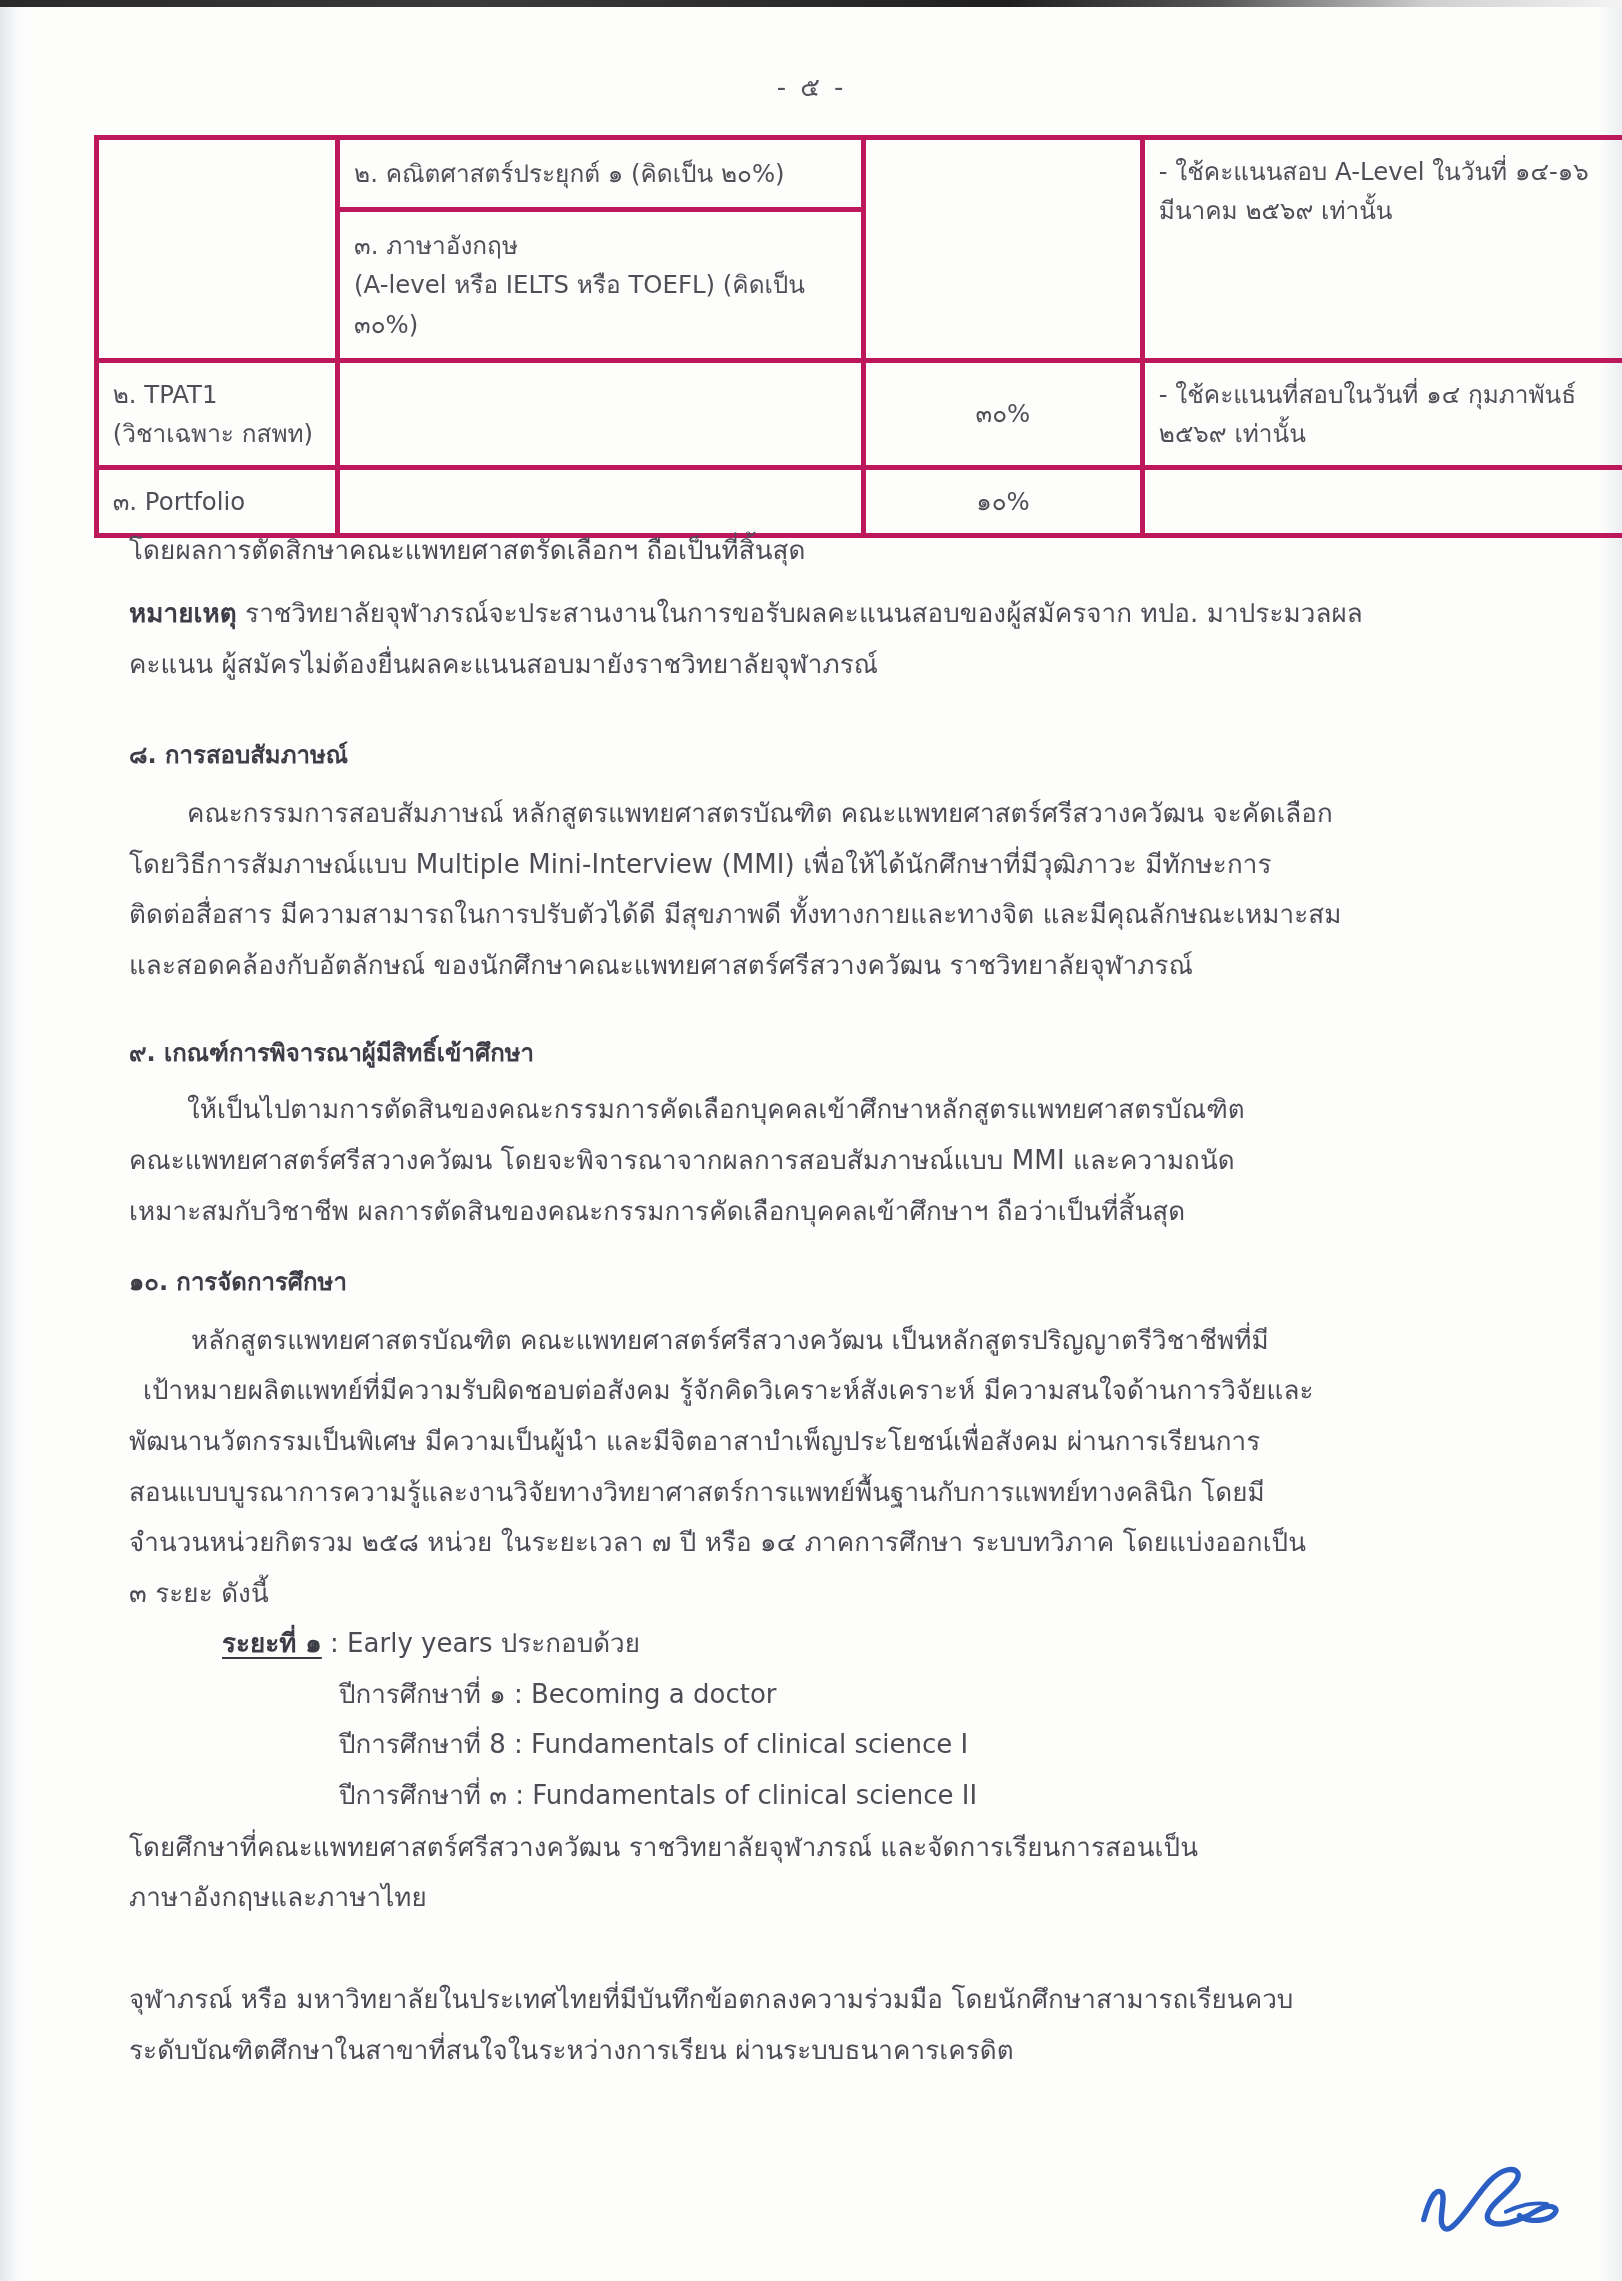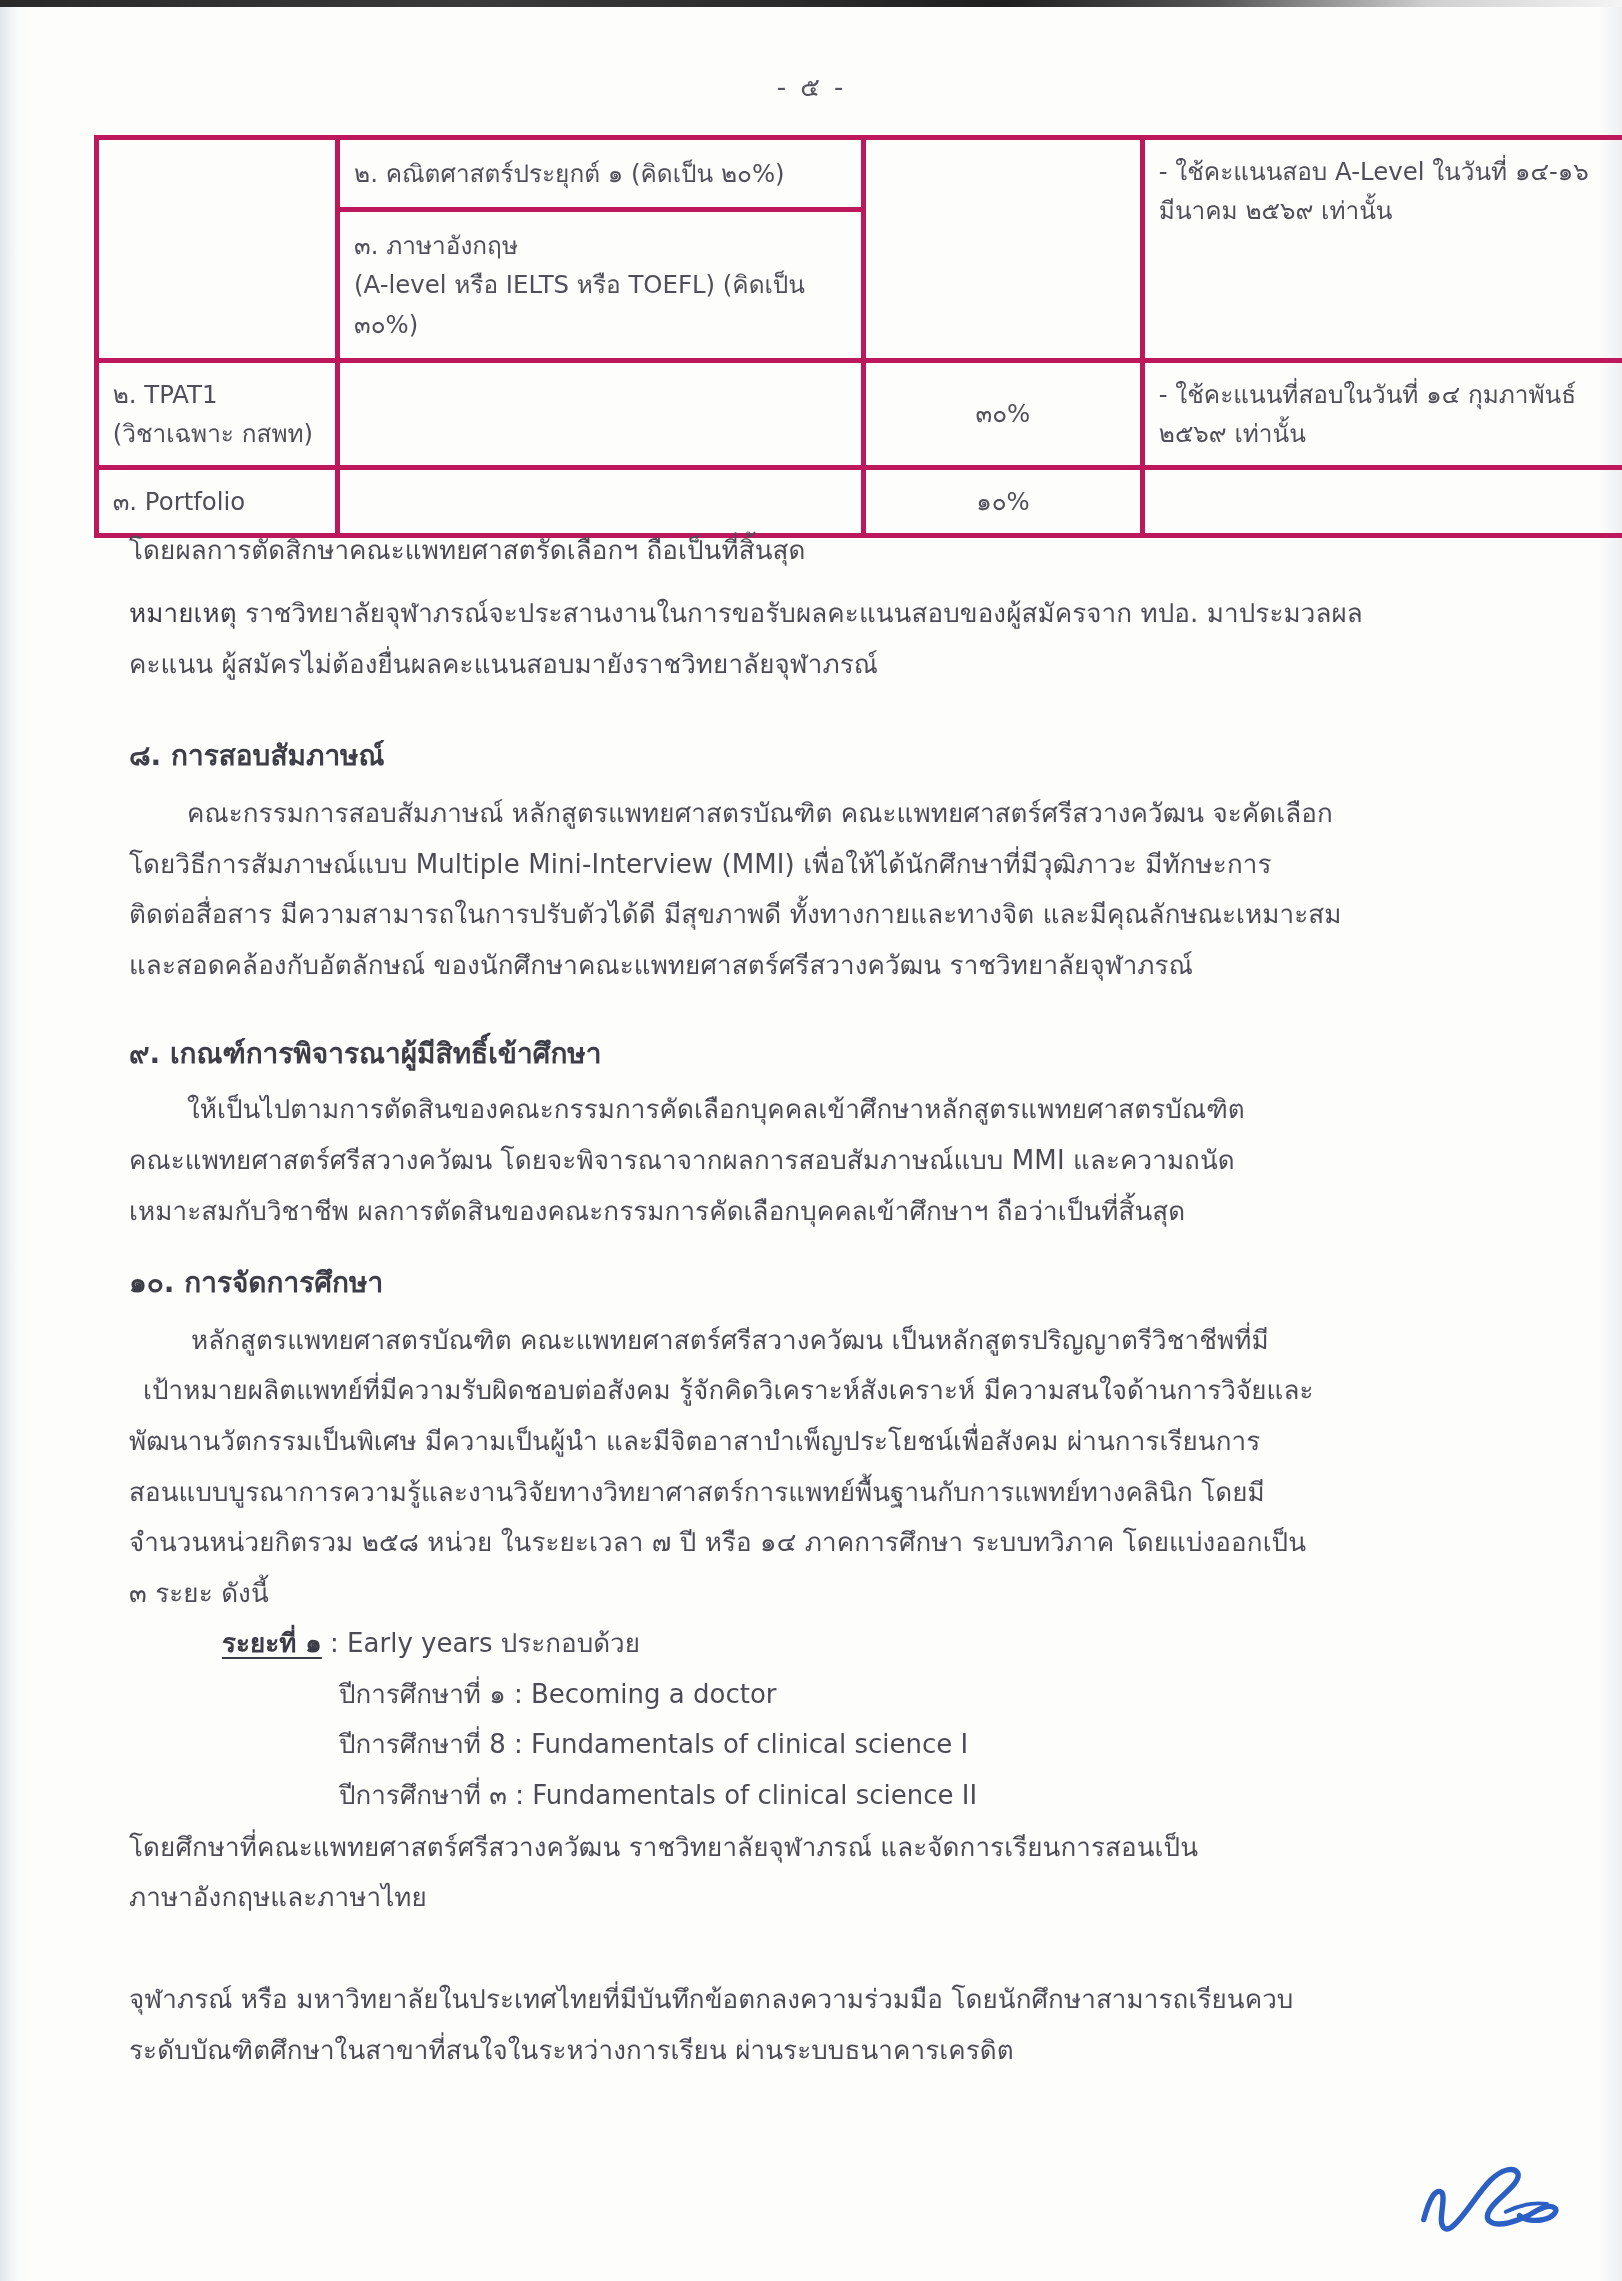--- a/index.html
+++ b/index.html
@@ -86,26 +86,26 @@
   
   .para {
     position: absolute;
     font-size: 26px;
     line-height: 51px;
     color: #4c4c55;
     letter-spacing: 0.1px;
   }
   .heading {
     position: absolute;
-    font-size: 28px;
+    font-size: 24px;
     line-height: 49px;
     font-weight: bold;
     color: #3e3e48;
   }
-  .bold-inline { font-weight: normal; color: #3c3c46; }
+  .bold-inline { font-weight: bold; color: #3c3c46; }
   .underline-inline {
     font-weight: bold;
     text-decoration: underline;
     text-underline-offset: 4.9px;
     color: #3c3c46;
   }
   .sub-line {
     position: absolute;
     font-size: 26px;
     line-height: 49px;

